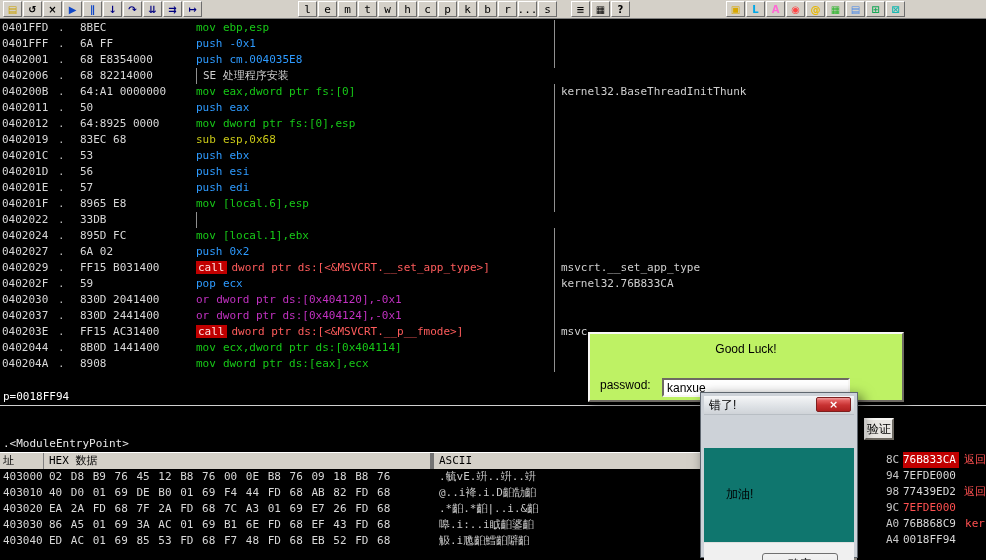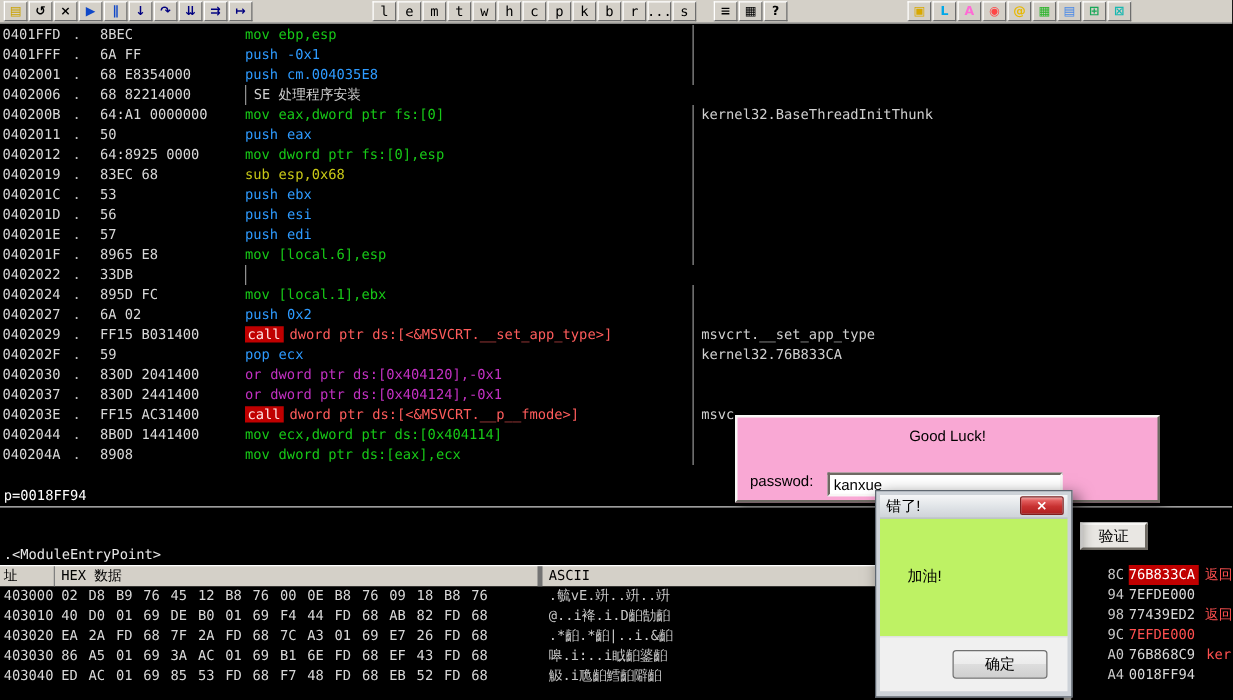--- a/index.html
+++ b/index.html
@@ -61,21 +61,21 @@
   
   .stack { position:absolute; left:858px; top:452px; width:128px; }
   .stack-row { display:flex; height:16px; line-height:16px; font-size:11px; white-space:pre; }
   .st-addr { width:17px; color:#c8c8c8; flex:none;margin-left:28px; }
   .st-val  { width:56px; color:#d8d8d8; flex:none; }
   .stack-row[data-style="hl"] .st-val { background:#c00000; color:#ffffff; }
   .stack-row[data-style="red"] .st-val { color:#ff5050; }
   .st-comment { flex:1; padding-left:5px; color:#ff5050; overflow:hidden;text-align:center; }
 
   
-  .gl-dialog { position:absolute; left:588px; top:332px; width:340px; height:70px; background:#f9a8d4;
+  .gl-dialog { position:absolute; left:588px; top:332px; width:316px; height:70px; background:#bef264;
                border:2px solid; border-color:#f8f7f5 #6e6a63 #6e6a63 #f8f7f5;
                box-shadow:3px 3px 8px rgba(0,0,0,.55); z-index:10; font-family:"Liberation Sans", sans-serif; }
   .gl-title { text-align:center; margin-top:8px; font-size:12px; color:#000; }
   .gl-row { position:absolute; left:10px; top:44px; right:8px; display:flex; }
   .gl-label { font-size:12px; color:#000; width:62px; flex:none; }
   .gl-input { width:188px; height:19px; background:#fff; border:2px solid; flex:none;
               border-color:#6e6a63 #f8f7f5 #f8f7f5 #6e6a63; font:12px "Liberation Sans", sans-serif;
               padding:0 3px; color:#000; }
   .gl-btn { margin-left:14px; width:78px; height:22px; background:#e9e7e3; border:2px solid;
             border-color:#f8f7f5 #6e6a63 #6e6a63 #f8f7f5; font:12px "Liberation Sans", sans-serif; color:#000;margin-top:40px; }
@@ -84,21 +84,21 @@
   .err-dialog { position:absolute; left:700px; top:392px; width:158px; height:166px; background:#cdd2d8;
                 border:1px solid #5f6770; padding:3px; box-shadow:4px 4px 12px rgba(0,0,0,.6); z-index:20;
                 font-family:"Liberation Sans", sans-serif; }
   .err-title-bar { position:relative; height:19px; background:linear-gradient(180deg,#f5f6f7,#dde1e5 60%,#cfd3d8);
                    border-bottom:1px solid #b8bec4; display:flex; align-items:center; }
   .err-title { font-size:12px; color:#000; padding-left:5px; }
   .err-close { position:absolute; top:1px; right:3px; width:35px; height:15px;
                background:linear-gradient(180deg,#f0a0a0 0%,#e25c5c 20%,#c83232 55%,#b02020 100%);
                border:1px solid #7d1f1f; border-radius:2px; color:#fff; font:bold 11px "DejaVu Sans", sans-serif;
                line-height:12px; display:flex; align-items:center; justify-content:center; padding:0; }
-  .err-body { height:94px; background:#bef264; }
+  .err-body { height:94px; background:#0f766e;margin-top:33px; }
   .err-msg { padding:38px 0 0 22px; font-size:12px; color:#000; }
   .err-footer { height:44px; background:#f0f0f0; border-top:1px solid #dfdfdf;
                 display:flex; align-items:center; justify-content:flex-end; padding-right:16px; }
   .err-ok { width:76px; height:23px; border:1px solid #707070; border-radius:3px;
             background:linear-gradient(180deg,#f2f2f2,#ebebeb 50%,#dddddd 50%,#cfcfcf);
             font:12px "Liberation Sans", sans-serif; color:#000; }
 </style>
 </head>
 <body>
 

